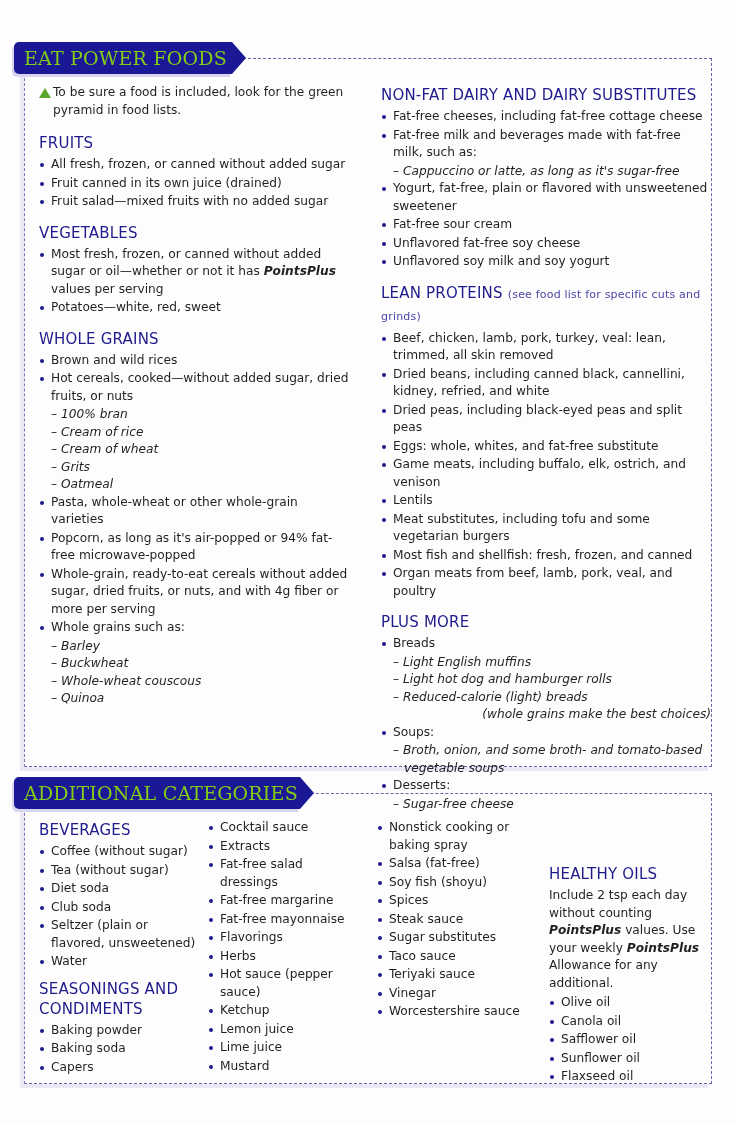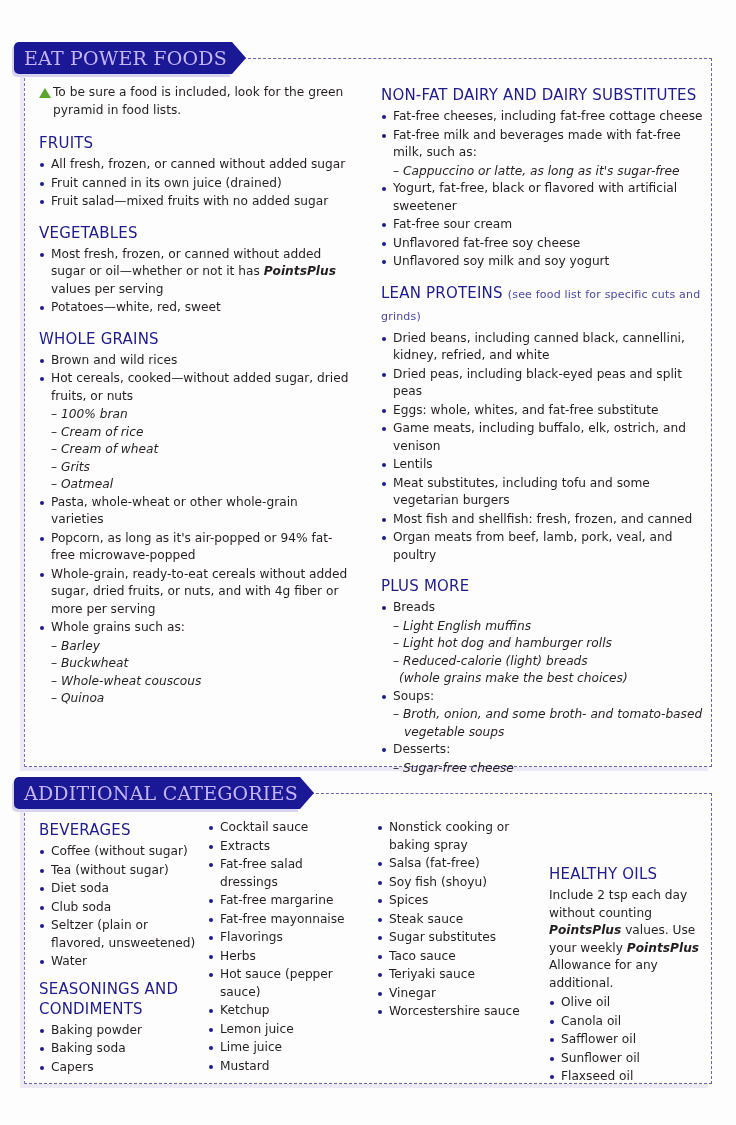--- a/index.html
+++ b/index.html
@@ -8,42 +8,42 @@
     font-family: "DejaVu Sans", sans-serif; color: #231f20;
   }
   .box {
     position: absolute; border: 1.5px dashed #6a62a6; border-left-color: #7d72b8;
     box-shadow: -4px 4px 0 #ece8f6;
   }
   .box.top { left: 24px; top: 58px; width: 686px; height: 708px; border-top: none; }
   .box.bottom { left: 24px; top: 793px; width: 686px; height: 290px; border-top: none; }
   .dash-top { position: absolute; height: 0; border-top: 1.5px dashed #6a62a6; }
   .banner {
-    position: absolute; height: 32px; background: #1b1896; color: #c4b5fd;
+    position: absolute; height: 32px; background: #1b1896; color: #84cc16;
     font-family: "DejaVu Serif", serif; font-size: 19px; line-height: 32px;
     padding-left: 10px; border-radius: 5px 0 0 5px; letter-spacing: 0.2px;
     box-shadow: -2px 3px 0 #d8d4ef;
   }
   .banner::after {
     content: ""; position: absolute; right: -14px; top: 0;
     border-top: 16px solid transparent; border-bottom: 16px solid transparent;
     border-left: 14px solid #1b1896;
   }
   .col { position: absolute; font-size: 12.2px; line-height: 17.5px; }
   .intro { margin: 0 0 14px 0; padding-left: 14px; position: relative; }
   .tri { position: absolute; left: 0; top: 4px; width: 0; height: 0;
     border-left: 6px solid transparent; border-right: 6px solid transparent; border-bottom: 10px solid #5aa52b; }
   h3 { margin: 0 0 3px 0; font-weight: normal; font-size: 15px; color: #1f1b8d; letter-spacing: 0.2px; line-height: 20px; }
   h3 .note { font-size: 11px; color: #4b46a8; }
   ul { list-style: none; margin: 0 0 12px 0; padding: 0; }
   li.b { position: relative; padding-left: 12px; margin-bottom: 1px; }
   li.b::before { content: ""; position: absolute; left: 1px; top: 7px; width: 4px; height: 4px; border-radius: 50%; background: #1f1b8d; }
   li.s { padding-left: 23px; text-indent: -11px; font-style: italic; }
   li.s::before { content: "– "; font-style: normal; }
-  li.s.cont { text-indent: 0; padding-left: 18px; }
+  li.s.cont { text-indent: 0; padding-left: 18px; text-align: right; }
   li.s.cont::before { content: ""; }
   .bi { font-weight: bold; font-style: italic; }
   p.oil { margin: 0 0 2px 0; }
 </style>
 </head>
 <body>
 
 <div class="box top"></div>
 <div class="dash-top" style="left:238px; top:58px; width:474px;"></div>
 <div class="banner" style="left:14px; top:42px; width:208px;">EAT POWER FOODS</div>
@@ -83,27 +83,28 @@
     <li class="s">Quinoa</li>
   </ul>
 </div>
 
 <div class="col" style="left:381px; top:85px; width:330px;">
   <h3>NON-FAT DAIRY AND DAIRY SUBSTITUTES</h3>
   <ul>
     <li class="b">Fat-free cheeses, including fat-free cottage cheese</li>
     <li class="b">Fat-free milk and beverages made with fat-free milk, such as:</li>
     <li class="s">Cappuccino or latte, as long as it's sugar-free</li>
-    <li class="b">Yogurt, fat-free, black or flavored with artificial sweetener</li>
+    <li class="b">Yogurt, fat-free, plain or flavored with unsweetened sweetener</li>
     <li class="b">Fat-free sour cream</li>
     <li class="b">Unflavored fat-free soy cheese</li>
     <li class="b">Unflavored soy milk and soy yogurt</li>
   </ul>
   <h3><span>LEAN PROTEINS</span> <span class="note">(see food list for specific cuts and grinds)</span></h3>
   <ul>
+    <li class="b">Beef, chicken, lamb, pork, turkey, veal: lean, trimmed, all skin removed</li>
     <li class="b">Dried beans, including canned black, cannellini, kidney, refried, and white</li>
     <li class="b">Dried peas, including black-eyed peas and split peas</li>
     <li class="b">Eggs: whole, whites, and fat-free substitute</li>
     <li class="b">Game meats, including buffalo, elk, ostrich, and venison</li>
     <li class="b">Lentils</li>
     <li class="b">Meat substitutes, including tofu and some vegetarian burgers</li>
     <li class="b">Most fish and shellfish: fresh, frozen, and canned</li>
     <li class="b">Organ meats from beef, lamb, pork, veal, and poultry</li>
   </ul>
   <h3>PLUS MORE</h3>

